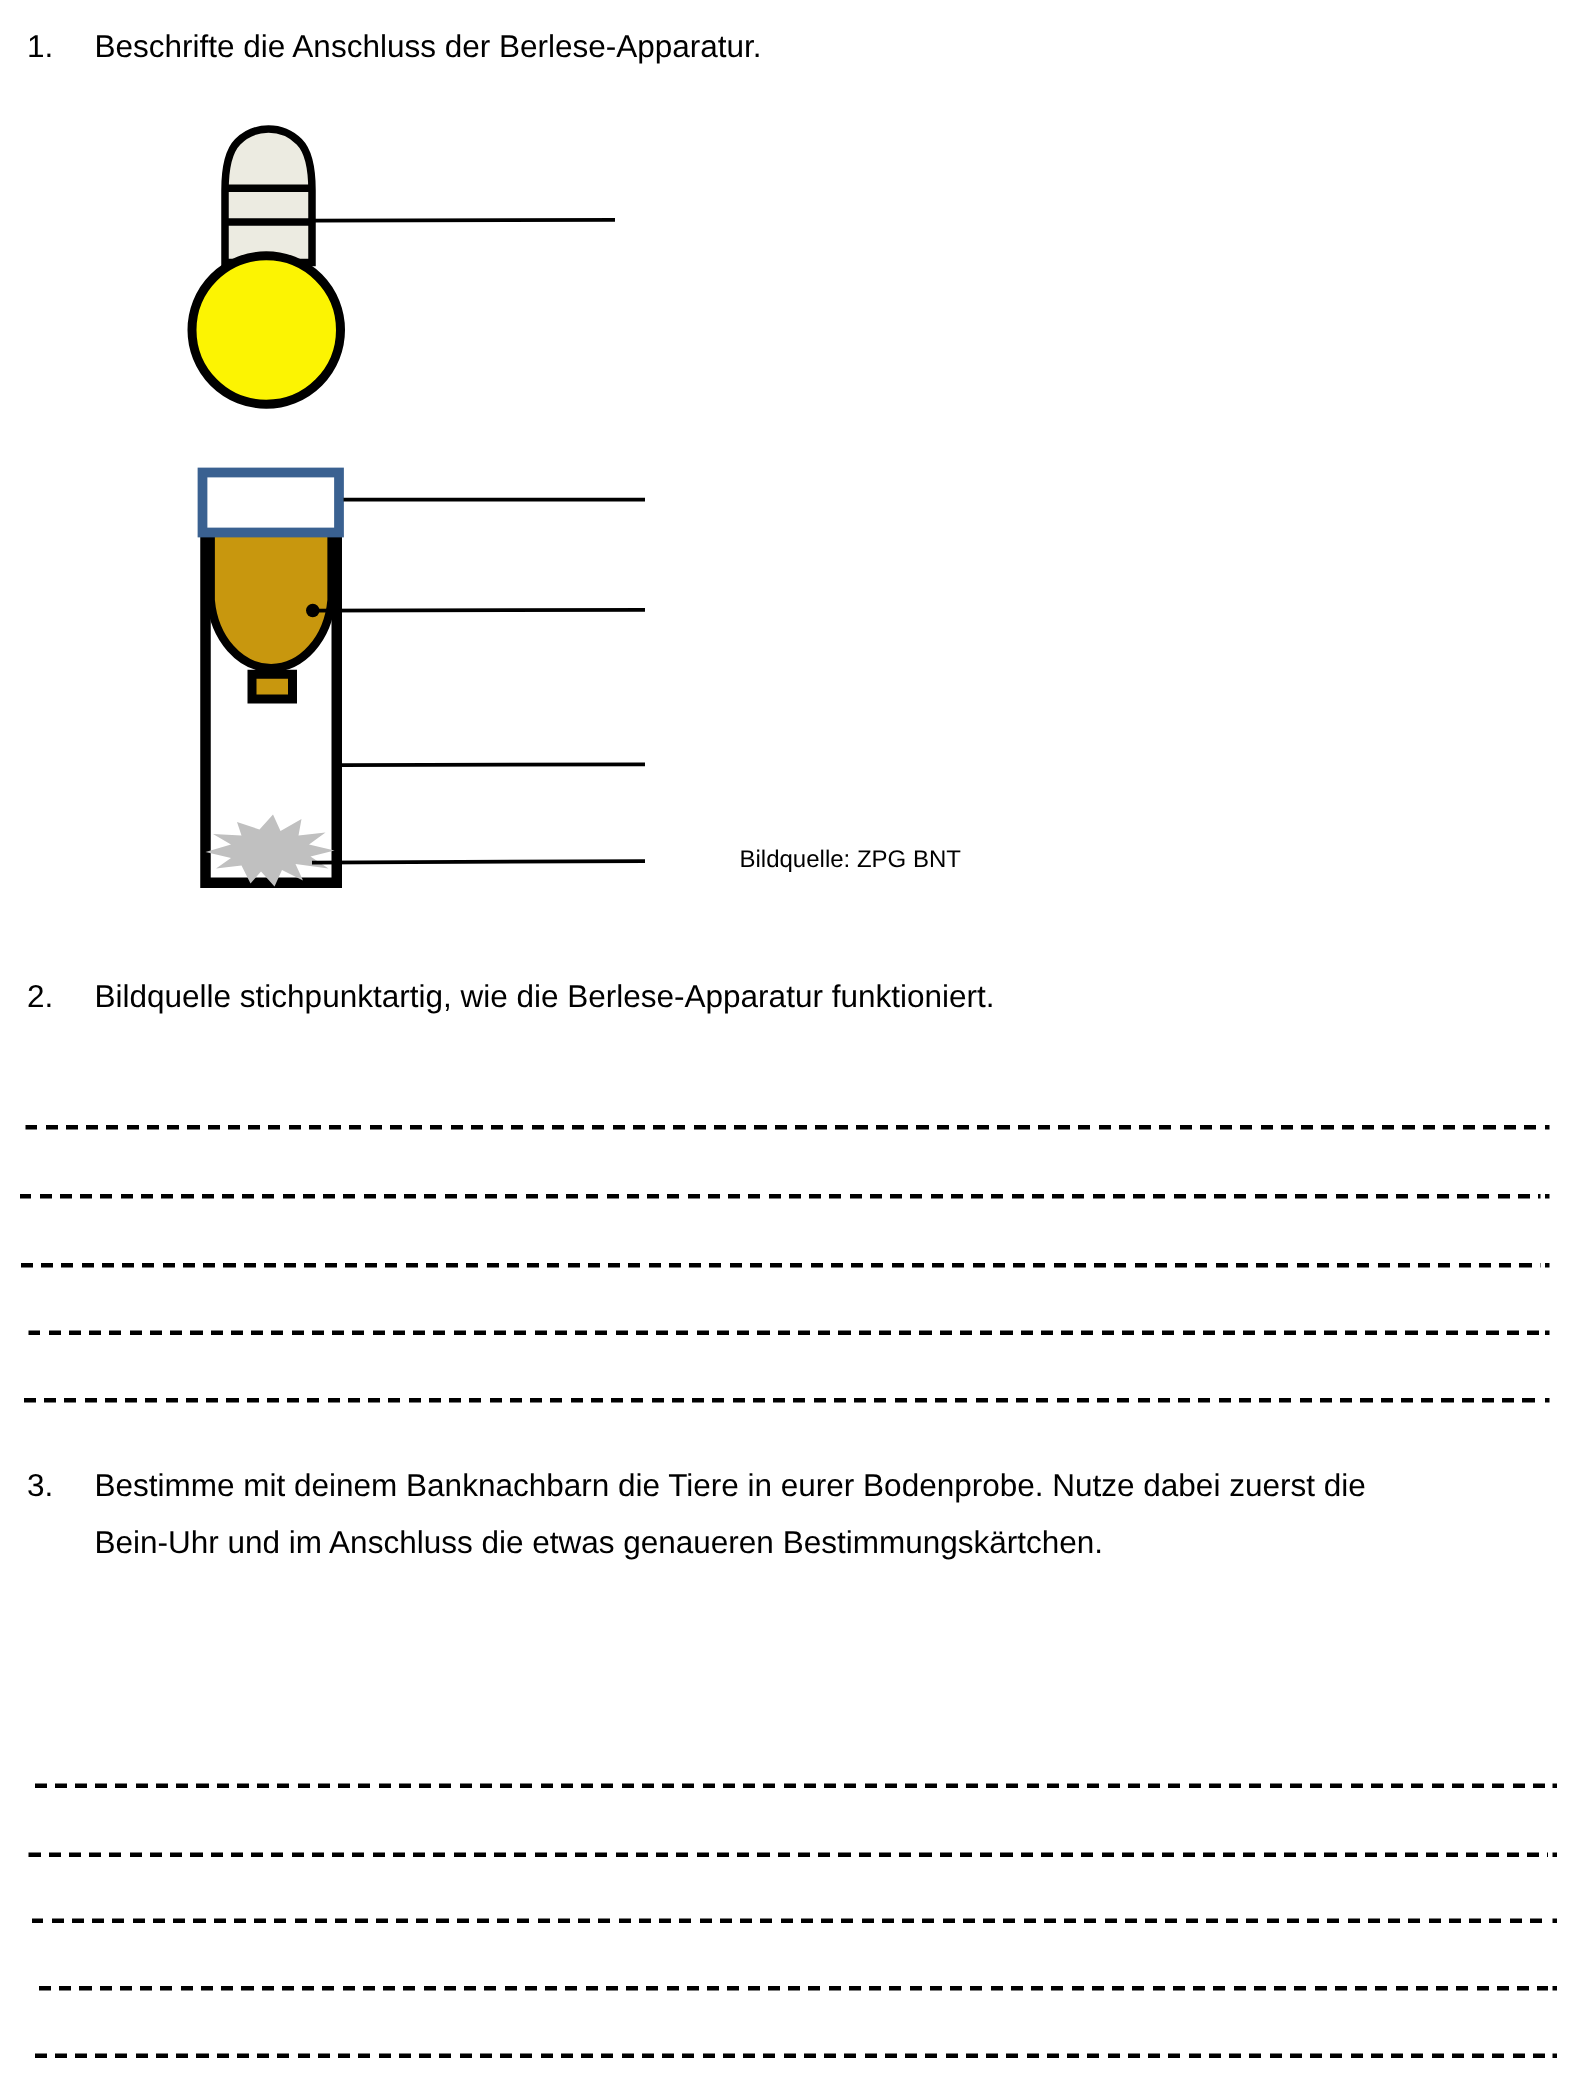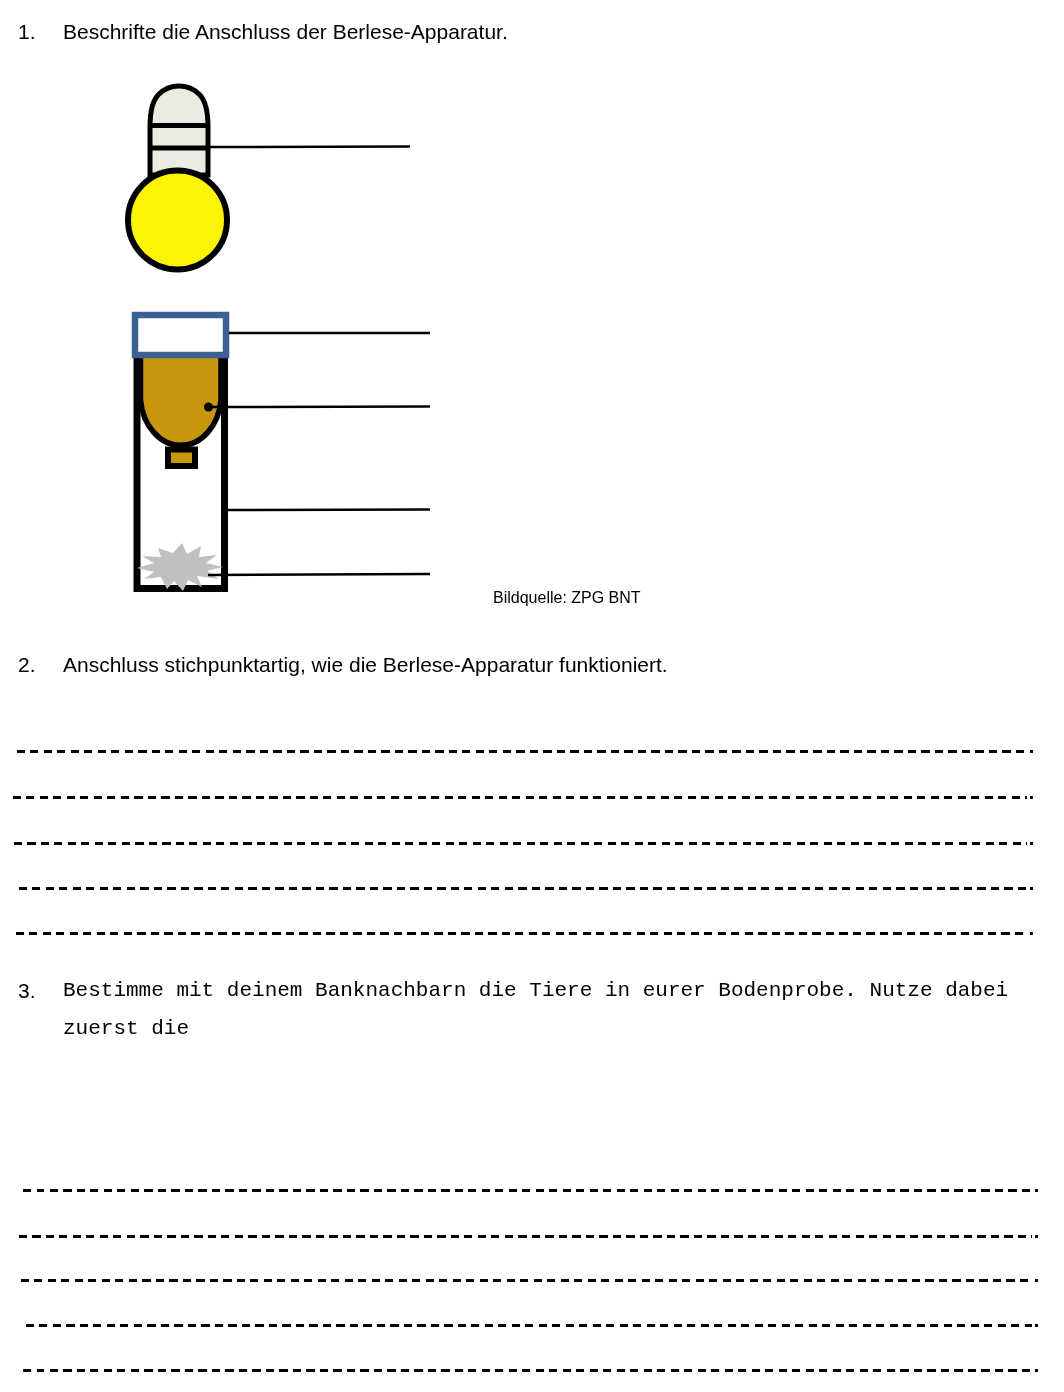--- a/index.html
+++ b/index.html
@@ -23,21 +23,20 @@
   .task-num{
     width:45px;
     flex:0 0 45px;
   }
   .task-text{
     flex:1;
   }
   .task-text .tline{
     display:block;
     line-height:38px;
-    font-family:Liberation Mono, monospace;
   }
   .subheading{
     position:absolute;
     left:63px;
     font-size:21px;
     line-height:28px;
     text-decoration:underline;
     text-underline-offset:5px;
     text-decoration-thickness:2px;
   }
@@ -97,37 +96,38 @@
 
     <rect x="135" y="315" width="91" height="40" fill="#ffffff" stroke-width="6.5" stroke="#3A6191"></rect>
 
     <line x1="229" y1="333" x2="430" y2="333" stroke="#000" stroke-width="2.5"></line>
     <circle cx="208.5" cy="407" r="4.5" fill="#000"></circle>
     <line x1="208" y1="407" x2="430" y2="406.5" stroke="#000" stroke-width="2.5"></line>
     <line x1="227.5" y1="510" x2="430" y2="509.5" stroke="#000" stroke-width="2.5"></line>
     <line x1="208" y1="575" x2="430" y2="574" stroke="#000" stroke-width="2.5"></line>
   </svg>
 
-  <div class="caption" style="left:493px;top:563px;margin-top:24px;">Bildquelle: ZPG BNT</div>
+  <div class="caption" style="left:493px;top:563px;">Bildquelle: ZPG BNT</div>
 
   <div class="task-row" style="top:650px;">
     <span class="task-num">2.</span>
-    <span class="task-text">Anschluss stichpunktartig, wie die Berlese-Apparatur funktioniert.</span>
+    <span class="task-text">Bildquelle stichpunktartig, wie die Berlese-Apparatur funktioniert.</span>
   </div>
 
   <div class="dashline" style="left:17px;top:750px;width:1010px;"></div>
   <div class="dashline" style="left:13px;top:796px;width:1014px;"></div>
   <div class="dashline" style="left:14px;top:842px;width:1013px;"></div>
   <div class="dashline" style="left:19px;top:887px;width:1008px;"></div>
   <div class="dashline" style="left:16px;top:932px;width:1011px;"></div>
 
   <div class="task-row" style="top:972px;">
     <span class="task-num" style="line-height:38px;">3.</span>
     <span class="task-text">
       <span class="tline">Bestimme mit deinem Banknachbarn die Tiere in eurer Bodenprobe. Nutze dabei zuerst die</span>
+      <span class="tline">Bein-Uhr und im Anschluss die etwas genaueren Bestimmungskärtchen.</span>
     </span>
   </div>
 
 
   <div class="dashline" style="left:23px;top:1189px;width:1009px;"></div>
   <div class="dashline" style="left:19px;top:1235px;width:1013px;"></div>
   <div class="dashline" style="left:21px;top:1279px;width:1011px;"></div>
   <div class="dashline" style="left:26px;top:1324px;width:1006px;"></div>
   <div class="dashline" style="left:23px;top:1369px;width:1009px;"></div>
 

